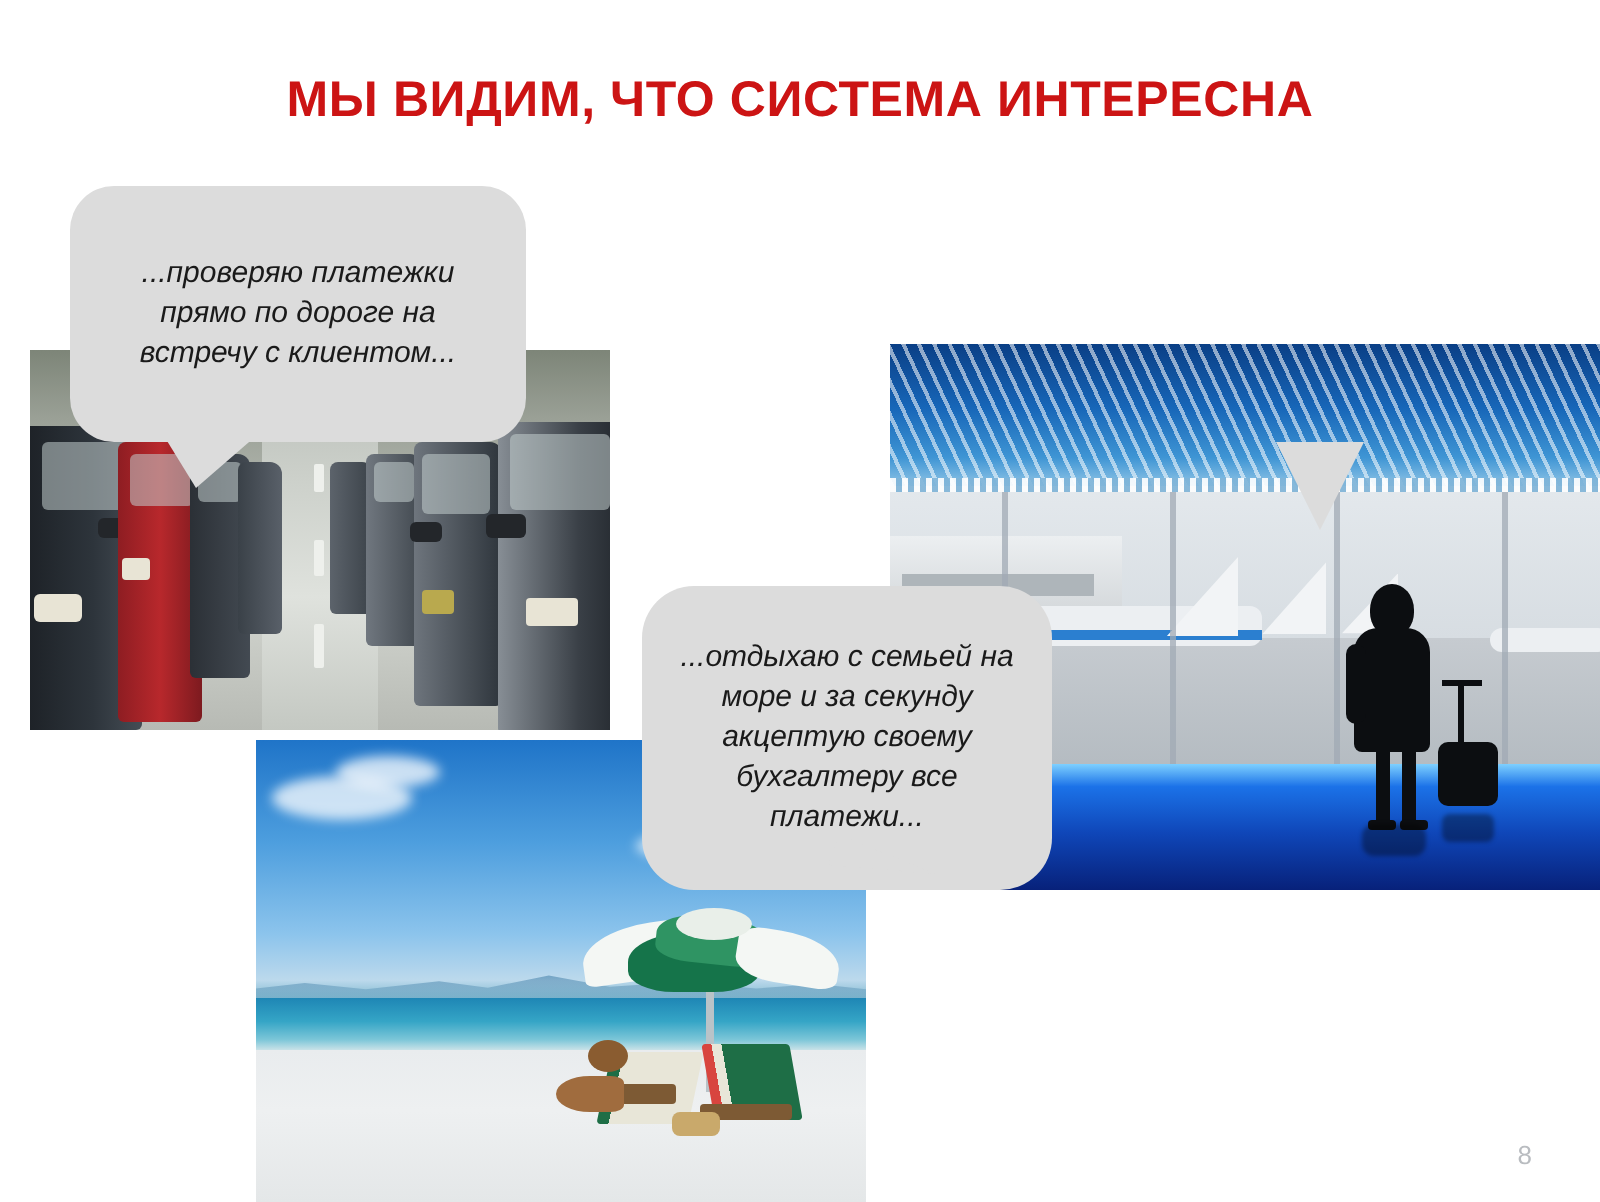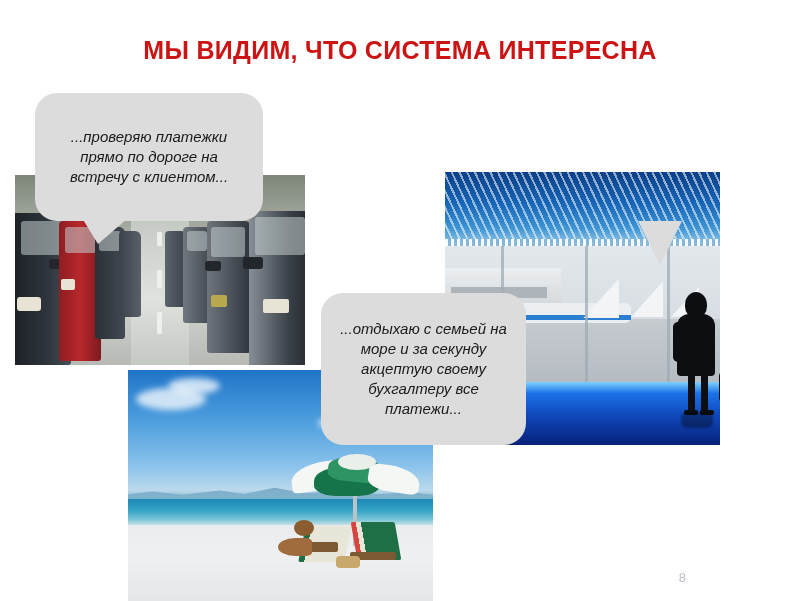--- a/index.html
+++ b/index.html
@@ -5,21 +5,21 @@
   html, body {
     margin: 0;
     padding: 0;
     background: #ffffff;
   }
   body {
     font-family: "Liberation Sans", sans-serif;
   }
   #slide {
     position: relative;
-    width: 720px;
+    width: 800px;
     height: 601px;
     background: #ffffff;
     overflow: hidden;
   }
 
   
   #slide-title {
     position: absolute;
     left: 0;
     top: 36px;
@@ -265,20 +265,21 @@
     border-right: 22px solid transparent;
     border-top: 44px solid #DCDCDC;
   }
 
   
   #bubble-vacation {
     left: 321px;
     top: 293px;
     width: 205px;
     height: 152px;
+    border-radius: 26px;
   }
   #tail-vacation {
     left: 416px;
     top: 437px;
     border-top: 16px solid #DCDCDC;
     border-bottom: 10px solid transparent;
     border-left: 0 solid transparent;
     border-right: 52px solid transparent;
     transform: rotate(22deg);
     transform-origin: top right;

